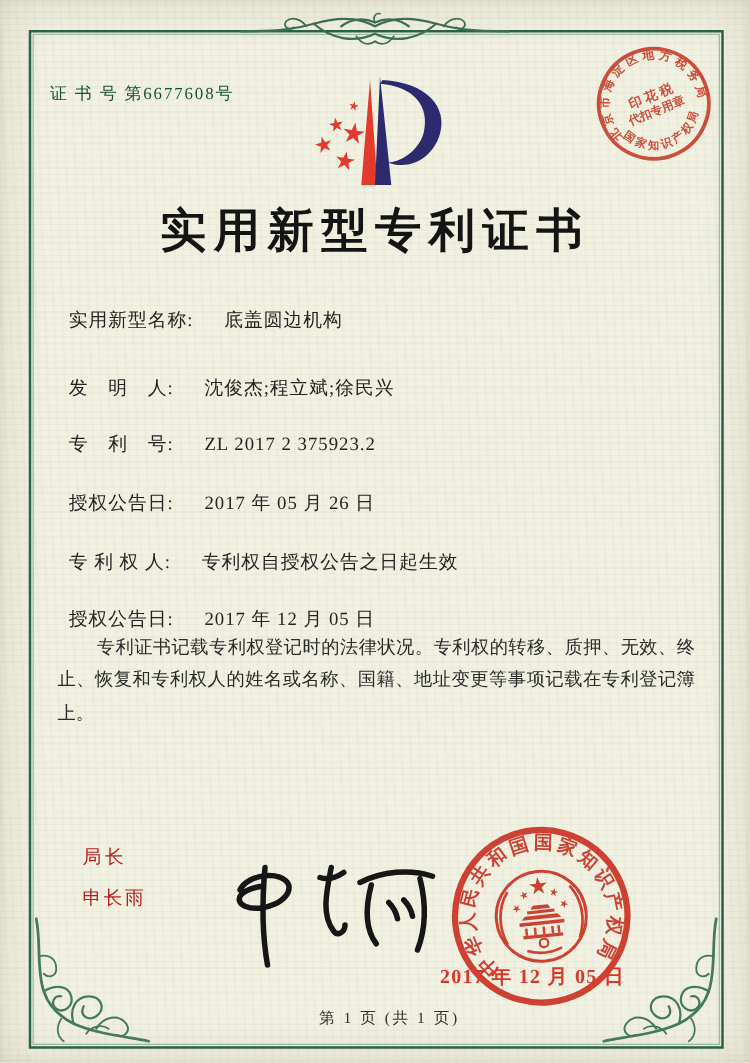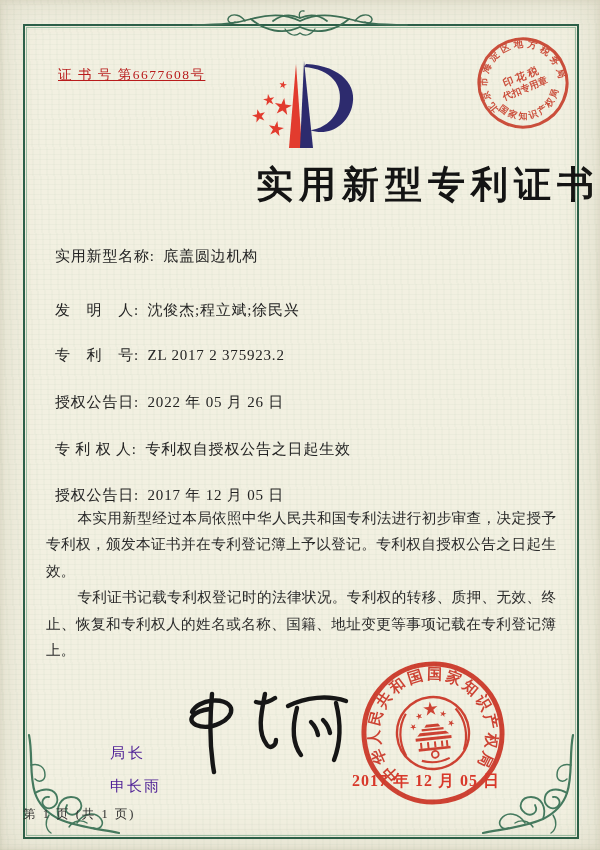--- a/index.html
+++ b/index.html
@@ -15,38 +15,38 @@
       repeating-linear-gradient(88deg, rgba(125,165,135,.04) 0 2px, transparent 2px 7px);
   }
   .vignette{position:absolute;inset:0;pointer-events:none;z-index:9;
     box-shadow:inset 0 0 40px rgba(110,100,60,.18), inset 0 0 6px rgba(110,100,60,.12);}
   .frame{position:absolute;left:23px;top:24px;right:21px;bottom:11px;border:2px solid #2b6049;z-index:1;}
   .frame .inner{position:absolute;inset:1px;border:1px solid #9cbfa5;}
   .top-ornament{position:absolute;left:50%;top:7px;transform:translateX(-50%);z-index:2;}
   .corner{position:absolute;z-index:2;}
   .corner-left{left:25px;bottom:13px;}
   .corner-right{right:23px;bottom:13px;transform:scaleX(-1);}
-  .cert-no{position:absolute;left:58px;top:66px;font-size:13.5px;color:#b91c1c;letter-spacing:1.5px;z-index:3;text-decoration:underline;}
+  .cert-no{position:absolute;left:40px;top:66px;font-size:13.5px;color:#14532d;letter-spacing:1.5px;z-index:3;}
   .logo{position:absolute;left:246px;top:58px;z-index:3;}
-  .title{position:absolute;left:0;right:0;top:160px;text-align:right;font-size:37px;font-weight:bold;
+  .title{position:absolute;left:0;right:0;top:160px;text-align:center;font-size:37px;font-weight:bold;
     letter-spacing:6px;color:#141414;z-index:3;}
   .field{position:absolute;left:55px;font-size:15px;color:#232323;letter-spacing:.8px;z-index:3;white-space:nowrap;}
-  .field .flabel{margin-right:4px;}
+  .field .flabel{margin-right:20px;}
   .f0{top:247px}.f1{top:301px}.f2{top:346px}.f3{top:393px}.f4{top:440px}.f5{top:486px}
   .paras{position:absolute;left:46px;right:44px;top:505px;z-index:3;}
   .paras p{margin:0;text-indent:2.15em;font-size:14.6px;line-height:26.4px;text-align:justify;color:#2a2a2a;}
-  .officer{position:absolute;left:66px;top:744px;z-index:3;color:#4c1d95;margin-left:44px;}
+  .officer{position:absolute;left:66px;top:676px;z-index:3;color:#b91c1c;}
   .officer .otitle{font-size:15px;letter-spacing:3px;}
   .officer .oname{font-size:15px;letter-spacing:2px;margin-top:14px;font-family:Liberation Mono, monospace;}
   .signature{position:absolute;left:168px;top:682px;z-index:4;}
   .seal-main{position:absolute;left:347px;top:647px;z-index:5;opacity:.93;mix-blend-mode:multiply;}
   .seal-date{position:absolute;left:352px;top:771px;width:145px;text-align:center;z-index:6;
     font-size:16px;font-weight:bold;color:#d8382a;letter-spacing:1px;white-space:nowrap;}
   .seal-tax{position:absolute;left:468px;top:28px;z-index:5;opacity:.9;mix-blend-mode:multiply;transform:rotate(-22deg);}
-  .footer{position:absolute;left:0;right:0;top:806px;font-size:12.5px;
+  .footer{position:absolute;left:0;right:0;top:806px;text-align:center;font-size:12.5px;
     letter-spacing:2px;color:#303030;z-index:3;padding-left:23px;}
   svg{display:block;}
 </style>
 </head>
 <body>
 
 <div class="texture"></div>
 
 <div class="frame">
   <div class="inner"></div>
@@ -112,33 +112,32 @@
 <div class="field f1">
   <span class="flabel">发　明　人:</span>
   <span class="fvalue">沈俊杰;程立斌;徐民兴</span>
 </div>
 <div class="field f2">
   <span class="flabel">专　利　号:</span>
   <span class="fvalue">ZL 2017 2 375923.2</span>
 </div>
 <div class="field f3">
   <span class="flabel">授权公告日:</span>
-  <span class="fvalue">2022 年 05 月 26 日</span>
+  <span class="fvalue">2017 年 05 月 26 日</span>
 </div>
 <div class="field f4">
   <span class="flabel">专 利 权 人:</span>
   <span class="fvalue">专利权自授权公告之日起生效</span>
 </div>
 <div class="field f5">
   <span class="flabel">授权公告日:</span>
   <span class="fvalue">2017 年 12 月 05 日</span>
 </div>
 
 <div class="paras">
-  <p>本实用新型经过本局依照中华人民共和国专利法进行初步审查，决定授予专利权，颁发本证书并在专利登记簿上予以登记。专利权自授权公告之日起生效。</p>
   <p>专利证书记载专利权登记时的法律状况。专利权的转移、质押、无效、终止、恢复和专利权人的姓名或名称、国籍、地址变更等事项记载在专利登记簿上。</p>
 </div>
 
 <div class="officer">
   <div class="otitle">局长</div>
   <div class="oname">申长雨</div>
 </div>
 
 <svg class="signature" width="195" height="100" viewBox="0 0 195 100">
   <g fill="none" stroke="#161616" stroke-width="4.4" stroke-linecap="round" stroke-linejoin="round">

